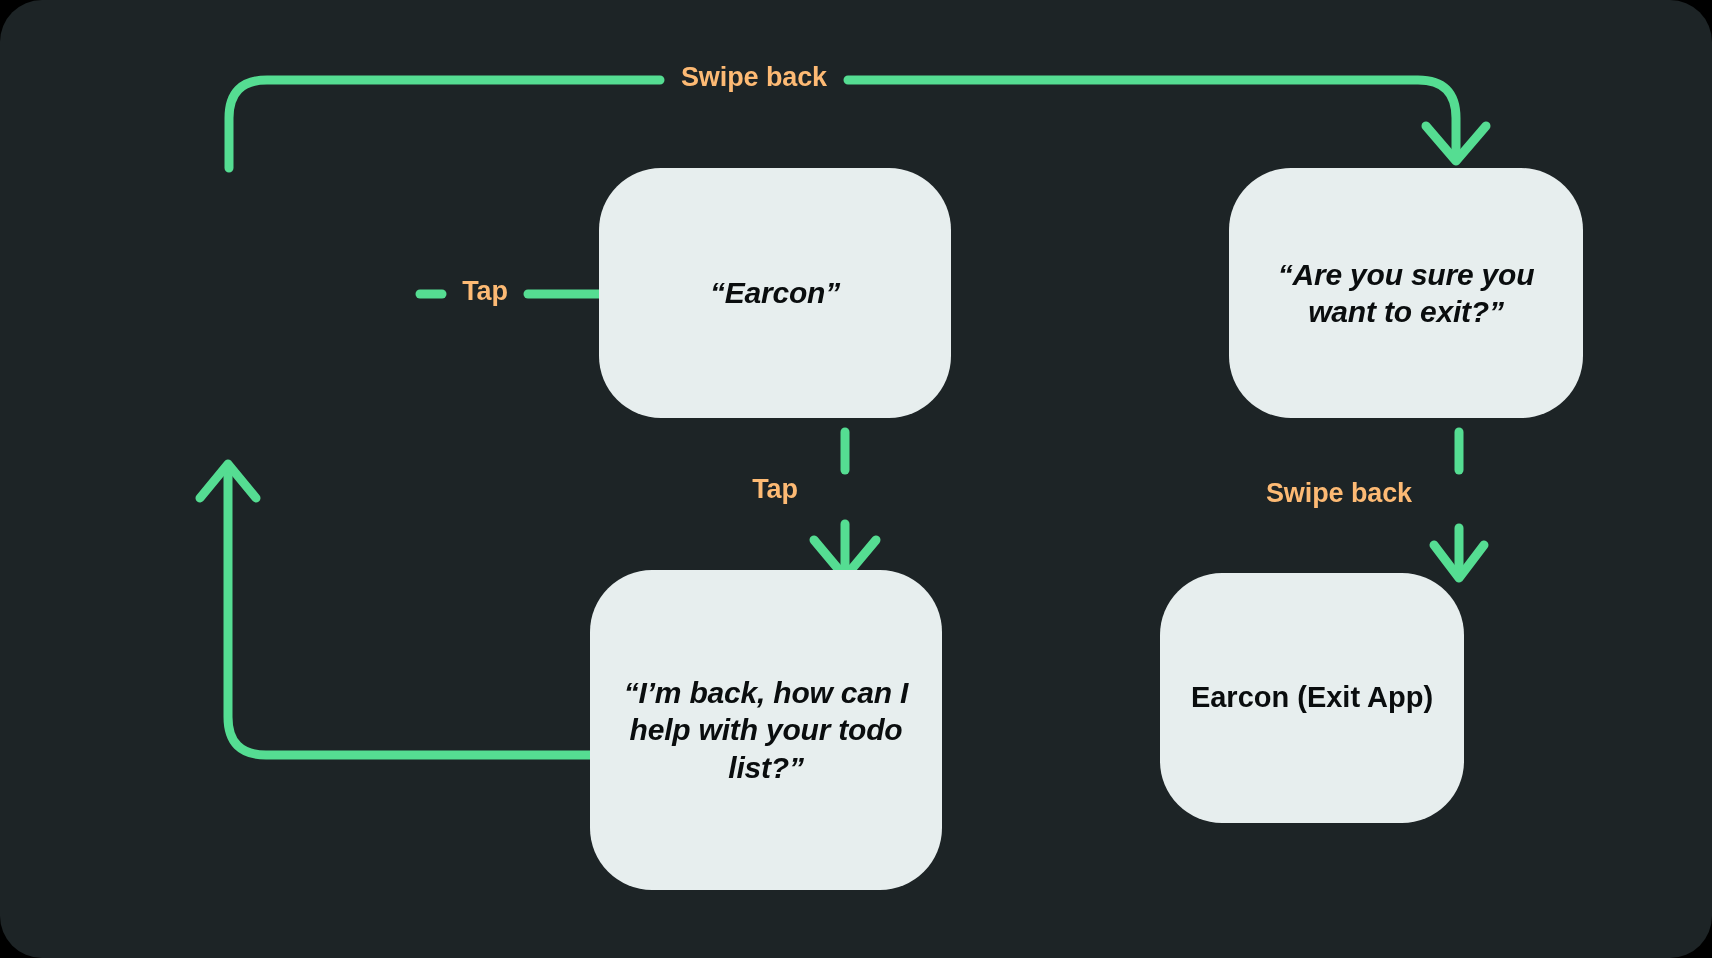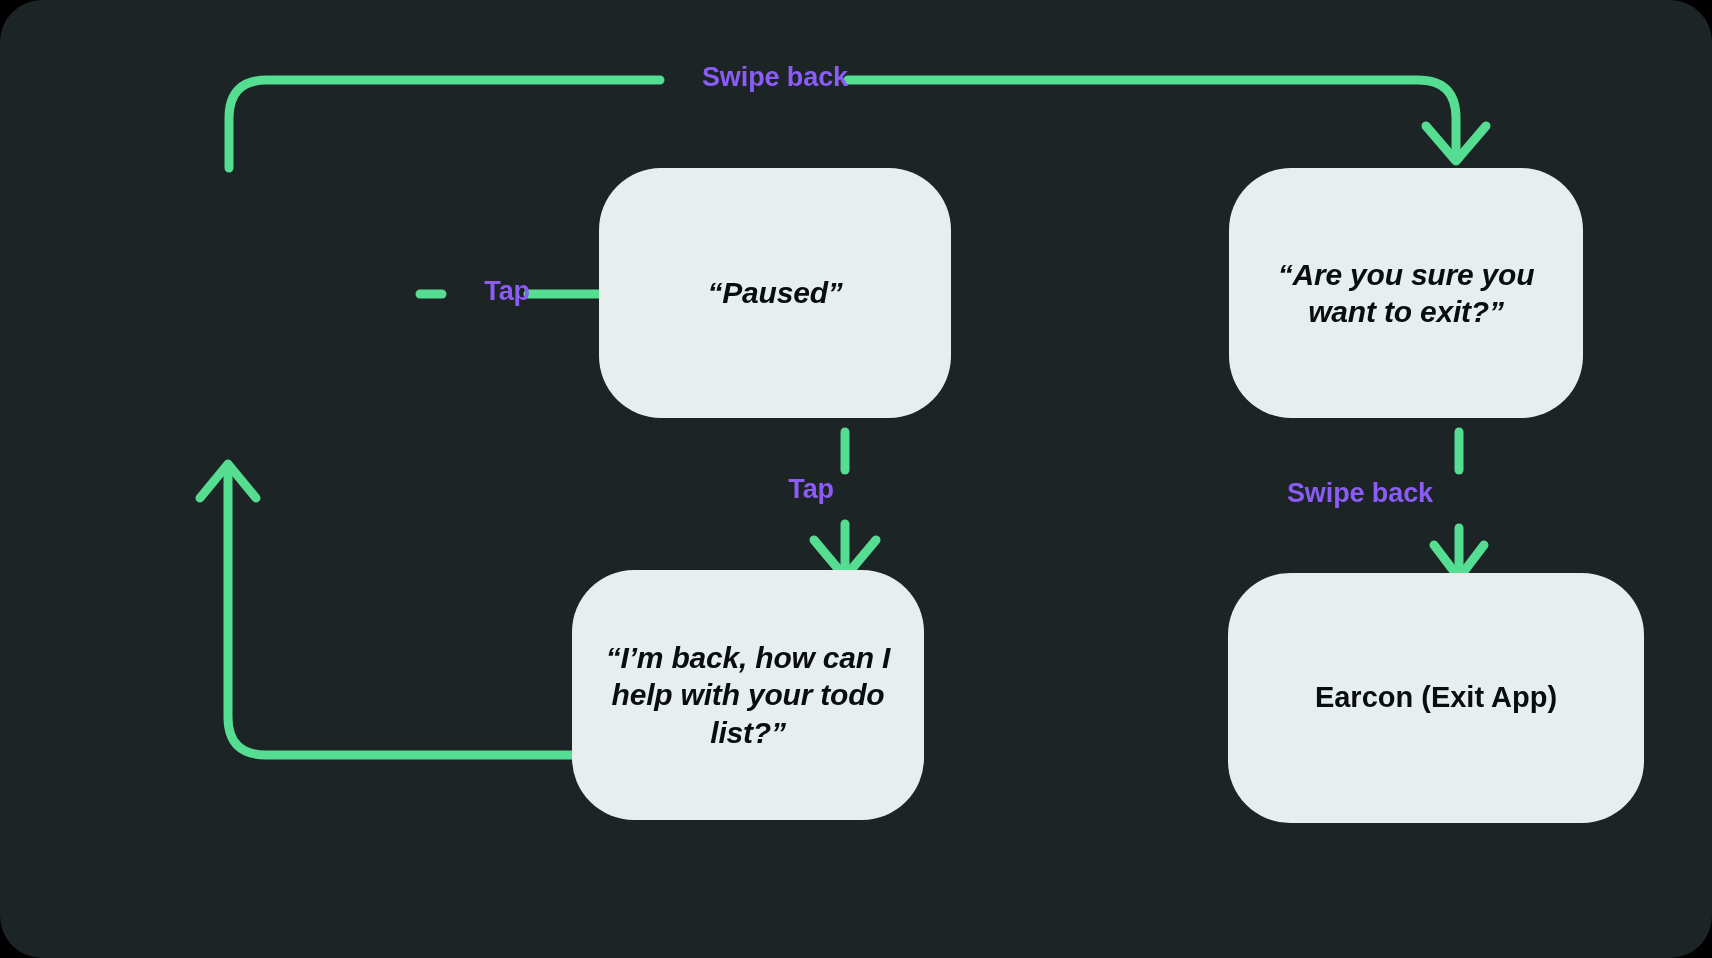--- a/index.html
+++ b/index.html
@@ -56,35 +56,35 @@
   .node-label.plain {
     font-style: normal;
     font-size: 29px;
     letter-spacing: 0px;
   }
 
   
   #node-listening { left: 37px;   top: 168px; width: 350px; height: 250px; }
   #node-paused    { left: 599px;  top: 168px; width: 352px; height: 250px; }
   #node-confirm   { left: 1229px; top: 168px; width: 354px; height: 250px; }
-  #node-back      { left: 572px;  top: 570px; width: 352px; height: 250px; }
-  #node-earcon    { left: 1228px; top: 573px; width: 416px; height: 250px; justify-content: center; }
+  #node-back      { left: 590px;  top: 570px; width: 352px; height: 320px; }
+  #node-earcon    { left: 1160px; top: 573px; width: 304px; height: 250px; justify-content: center; }
 
   #node-listening .node-label { max-width: 310px; }
   #node-confirm   .node-label { max-width: 270px; }
   #node-back      .node-label { max-width: 300px; }
 
   .edge-label {
     position: absolute;
-    color: #8b5cf6;
+    color: #fdba74;
     font-weight: bold;
     font-size: 27px;
     letter-spacing: -0.1px;
     white-space: nowrap;
-    text-align: right;
+    text-align: center;
   }
   #label-swipe-top    { left: 660px;  top: 62px;  width: 188px; }
   #label-tap-right    { left: 440px;  top: 276px; width: 90px;  }
   #label-tap-down     { left: 716px;  top: 474px; width: 118px; }
   #label-swipe-right  { left: 1245px; top: 478px; width: 188px; }
 </style>
 </head>
 <body>
 
 <div id="canvas">
@@ -109,21 +109,21 @@
       <polyline points="1434,545 1459,578 1484,545"></polyline>
 
       <path d="M 640 755 L 266 755 Q 228 755 228 717 L 228 472"></path>
       <polyline points="200,498 228,464 256,498"></polyline>
 
     </g>
   </svg>
 
 
   <div class="node" id="node-paused">
-    <span class="node-label">“Paused”</span>
+    <span class="node-label">“Earcon”</span>
   </div>
 
   <div class="node" id="node-confirm">
     <span class="node-label">“Are you sure you want to exit?”</span>
   </div>
 
   <div class="node" id="node-back">
     <span class="node-label">“I’m back, how can I help with your todo list?”</span>
   </div>
 

